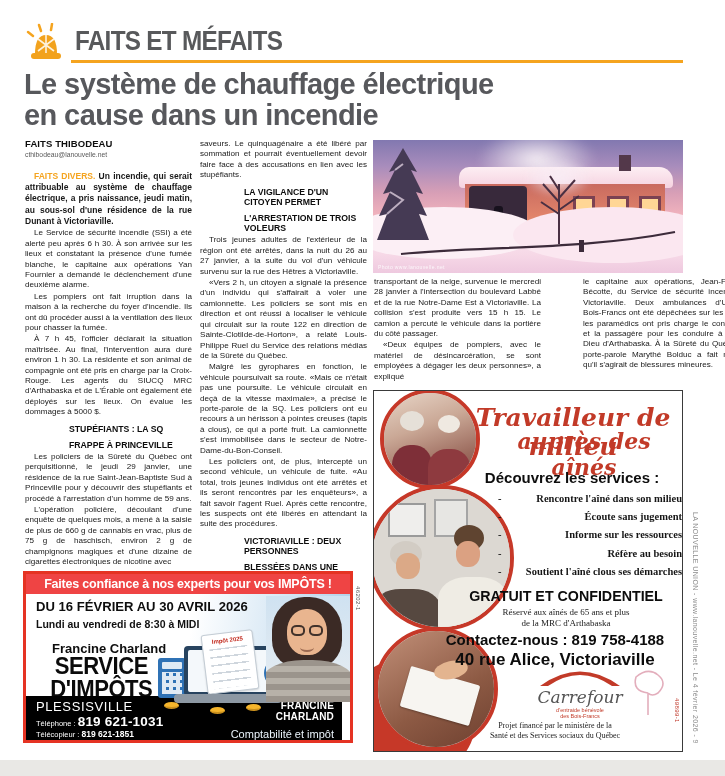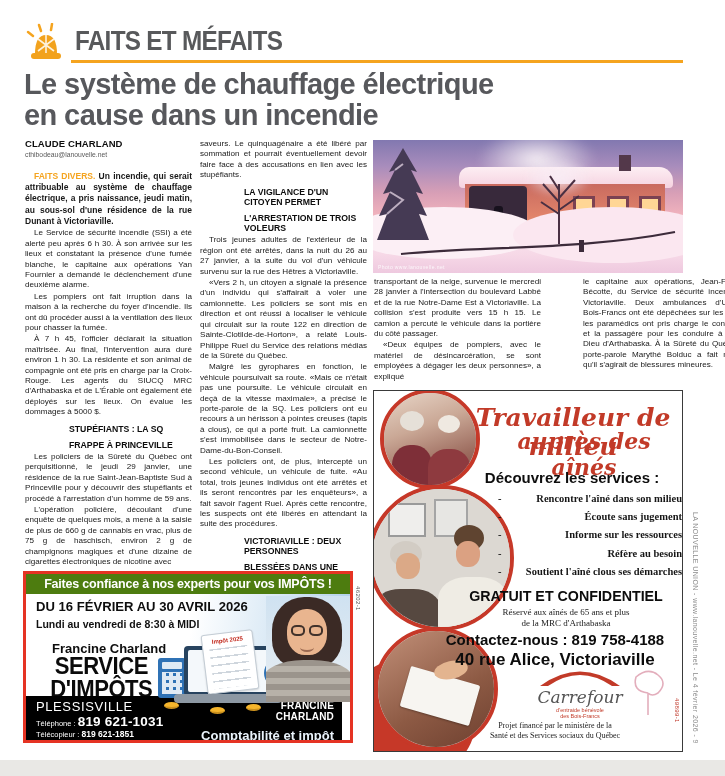--- a/index.html
+++ b/index.html
@@ -50,39 +50,39 @@
   .ph-snow{position:absolute;left:0;bottom:0;width:100%;height:42px;
       background:linear-gradient(180deg,#fbe9f2,#f6d7e6 60%,#eec9df);}
   .ph-mound1{position:absolute;left:-24px;bottom:14px;width:190px;height:52px;background:#fceff5;border-radius:50%;}
   .ph-mound2{position:absolute;right:-30px;bottom:10px;width:200px;height:56px;background:#fbe7f0;border-radius:50%;}
   .ph-svg{position:absolute;inset:0;}
   .ph-credit{position:absolute;left:5px;bottom:3px;font-size:5px;color:rgba(255,255,255,.85);letter-spacing:.4px;}
 
   
   .ad-tax{position:absolute;left:23px;top:571px;width:330px;height:172px;background:#fff;
       border:3px solid #e53323;box-sizing:border-box;overflow:hidden;}
-  .tax-banner{position:absolute;left:0;right:0;top:0;height:20px;background:#4d7c0f;color:#fff;
+  .tax-banner{position:absolute;left:0;right:0;top:0;height:20px;background:#ef4444;color:#fff;
       font-weight:bold;font-size:12.5px;line-height:20px;text-align:center;letter-spacing:-0.2px;}
   .tax-body{position:absolute;left:0;top:20px;right:0;bottom:44px;
       background:linear-gradient(100deg,#ffffff 50%,#ddebf6 72%,#a9cce7 100%);}
   .tax-dates{position:absolute;left:10px;top:5px;font-size:13.5px;font-weight:900;color:#0d0d0d;
       transform:scaleX(.97);transform-origin:left;white-space:nowrap;}
   .tax-hours{position:absolute;left:10px;top:24px;font-size:10.5px;font-weight:800;color:#111;}
   .tax-name{position:absolute;left:26px;top:47px;font-size:13px;font-weight:800;color:#0d0d0d;}
   .tax-serv{position:absolute;left:12px;top:61px;width:132px;text-align:center;font-size:23px;line-height:23px;
       font-weight:900;color:#0b0b0b;letter-spacing:-0.5px;transform:scaleX(.96);transform-origin:left;}
   .tax-bar{position:absolute;left:0;right:8px;bottom:0;height:44px;background:#000000;color:#fff;z-index:1;}
   .tax-city{position:absolute;left:10px;top:3px;font-size:13px;font-weight:400;letter-spacing:.6px;}
   .tax-phone{position:absolute;left:10px;top:18px;font-size:7.5px;}
   .tax-phone b{font-size:13.5px;font-weight:800;letter-spacing:.2px;}
   .tax-fax{position:absolute;left:10px;top:33px;font-size:7.5px;}
   .tax-fax b{font-size:8.5px;font-weight:800;}
   .tax-right{position:absolute;right:8px;top:4px;text-align:right;}
   .tax-p{font-size:10px;font-weight:800;line-height:11px;letter-spacing:.2px;}
-  .tax-role{font-size:13px;font-weight:700;color:#eaf3fb;margin-top:6px;}
+  .tax-role{font-size:11px;font-weight:400;color:#eaf3fb;margin-top:6px;}
   .tax-illu{position:absolute;left:0;top:20px;right:0;bottom:0;z-index:2;pointer-events:none;}
   .doc{position:absolute;left:178px;top:38px;width:50px;height:58px;background:#fff;border:1px solid #c3ccd4;
       border-radius:3px;transform:rotate(-7deg);box-shadow:0 1px 2px rgba(0,0,0,.15);}
   .doc-title{font-size:6px;font-weight:bold;color:#c22a1e;text-align:center;margin-top:4px;}
   .doc-lines{margin:4px 6px 0;height:40px;
       background:repeating-linear-gradient(180deg,#cfd6dd 0 1.5px,transparent 1.5px 8px);}
   .lap-screen{position:absolute;left:158px;top:52px;width:88px;height:50px;background:#27435f;border-radius:4px;}
   .lap-inner{position:absolute;inset:4px;background:#f4f8fb;border-radius:2px;}
   .lap-base{position:absolute;left:148px;top:100px;width:108px;height:9px;background:#8d98a3;border-radius:4px;}
   .calc{position:absolute;left:132px;top:64px;width:28px;height:40px;background:#2f72b5;border-radius:3px;}
@@ -185,21 +185,21 @@
   </div>
   <div class="section-title">FAITS ET MÉFAITS</div>
   <div class="header-rule"></div>
 
   <h1 class="headline" style="margin:0;">
     <span>Le système de chauffage électrique</span><br>
     <span>en cause dans un incendie</span>
   </h1>
 
   <div class="col col-1">
-    <div class="byline-name">CLAUDE CHARLAND</div>
+    <div class="byline-name">FAITS THIBODEAU</div>
     <div class="byline-email">cthibodeau@lanouvelle.net</div>
     <p class="lede"><span class="lede-label">FAITS DIVERS.</span><span> Un incendie, qui serait attribuable au système de chauffage électrique, a pris naissance, jeudi matin, au sous-sol d'une résidence de la rue Dunant à Victoriaville.</span></p>
     <p>Le Service de sécurité incendie (SSI) a été alerté peu après 6 h 30. À son arrivée sur les lieux et constatant la présence d'une fumée blanche, le capitaine aux opérations Yan Fournier a demandé le déclenchement d'une deuxième alarme.</p>
     <p>Les pompiers ont fait irruption dans la maison à la recherche du foyer d'incendie. Ils ont dû procéder aussi à la ventilation des lieux pour chasser la fumée.</p>
     <p>À 7 h 45, l'officier déclarait la situation maîtrisée. Au final, l'intervention aura duré environ 1 h 30. La résidente et son animal de compagnie ont été pris en charge par la Croix-Rouge. Les agents du SIUCQ MRC d'Arthabaska et de L'Érable ont également été déployés sur les lieux. On évalue les dommages à 5000 $.</p>
     <div class="subhead">STUPÉFIANTS : LA SQ</div>
     <div class="subhead last">FRAPPE À PRINCEVILLE</div>
     <p>Les policiers de la Sûreté du Québec ont perquisitionné, le jeudi 29 janvier, une résidence de la rue Saint-Jean-Baptiste Sud à Princeville pour y découvrir des stupéfiants et procédé à l'arrestation d'un homme de 59 ans.</p>
     <p>L'opération policière, découlant d'une enquête de quelques mois, a mené à la saisie de plus de 660 g de cannabis en vrac, plus de 75 g de haschisch, environ 2 g de champignons magiques et d'une dizaine de cigarettes électroniques de nicotine avec</p>
   </div>

